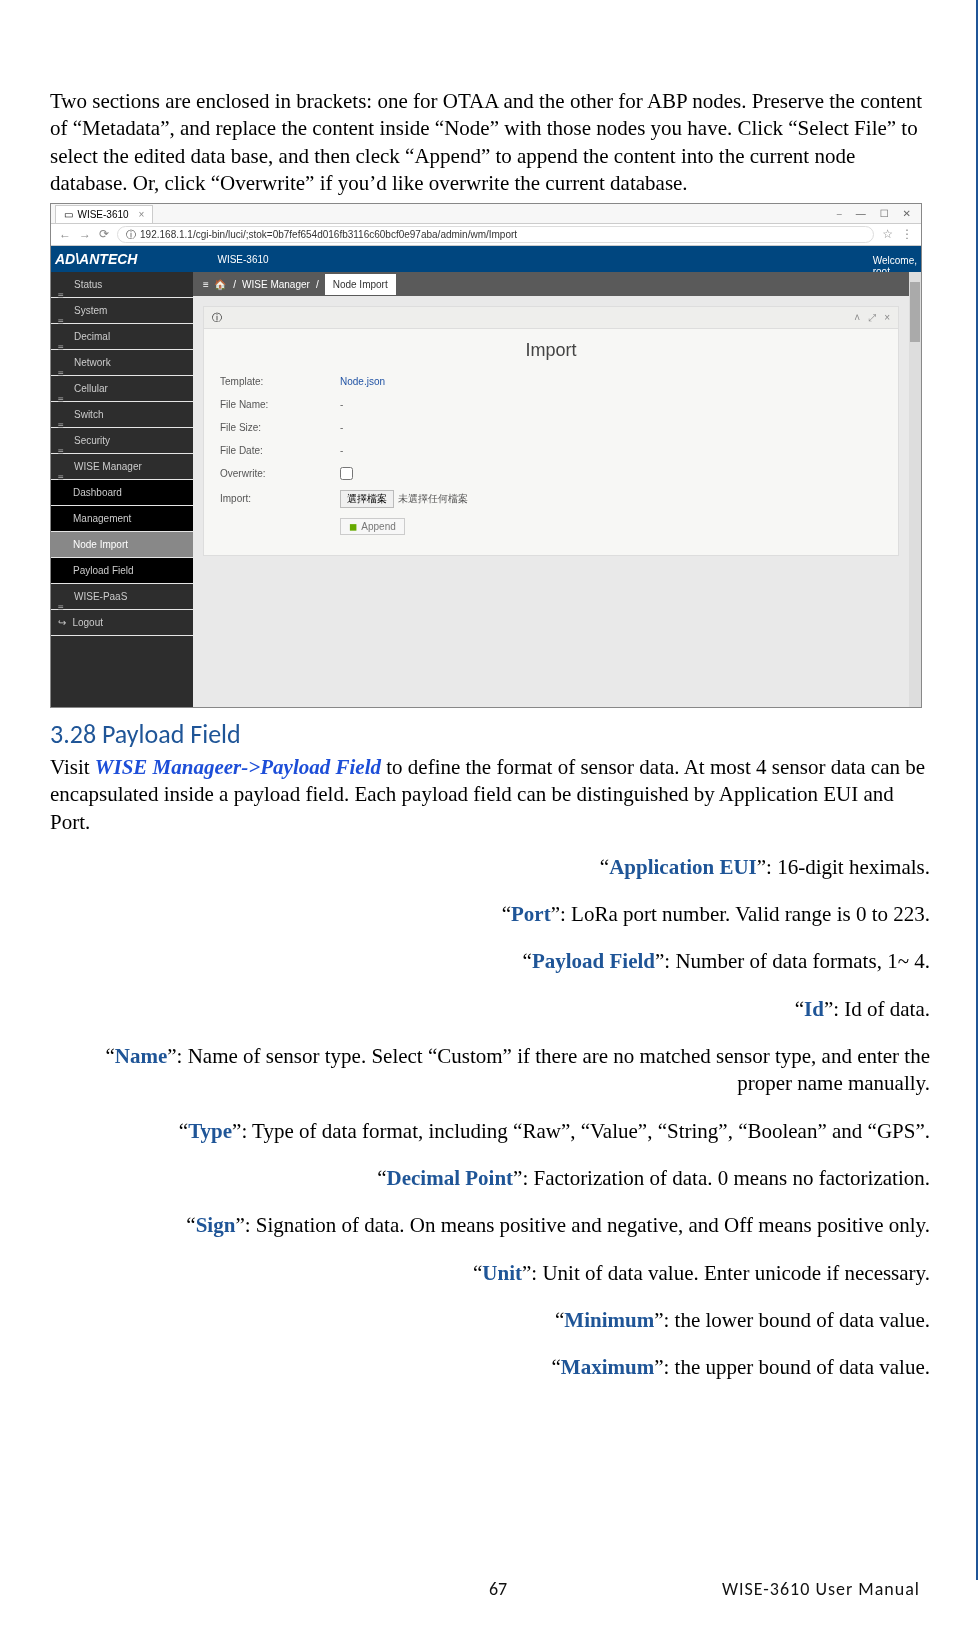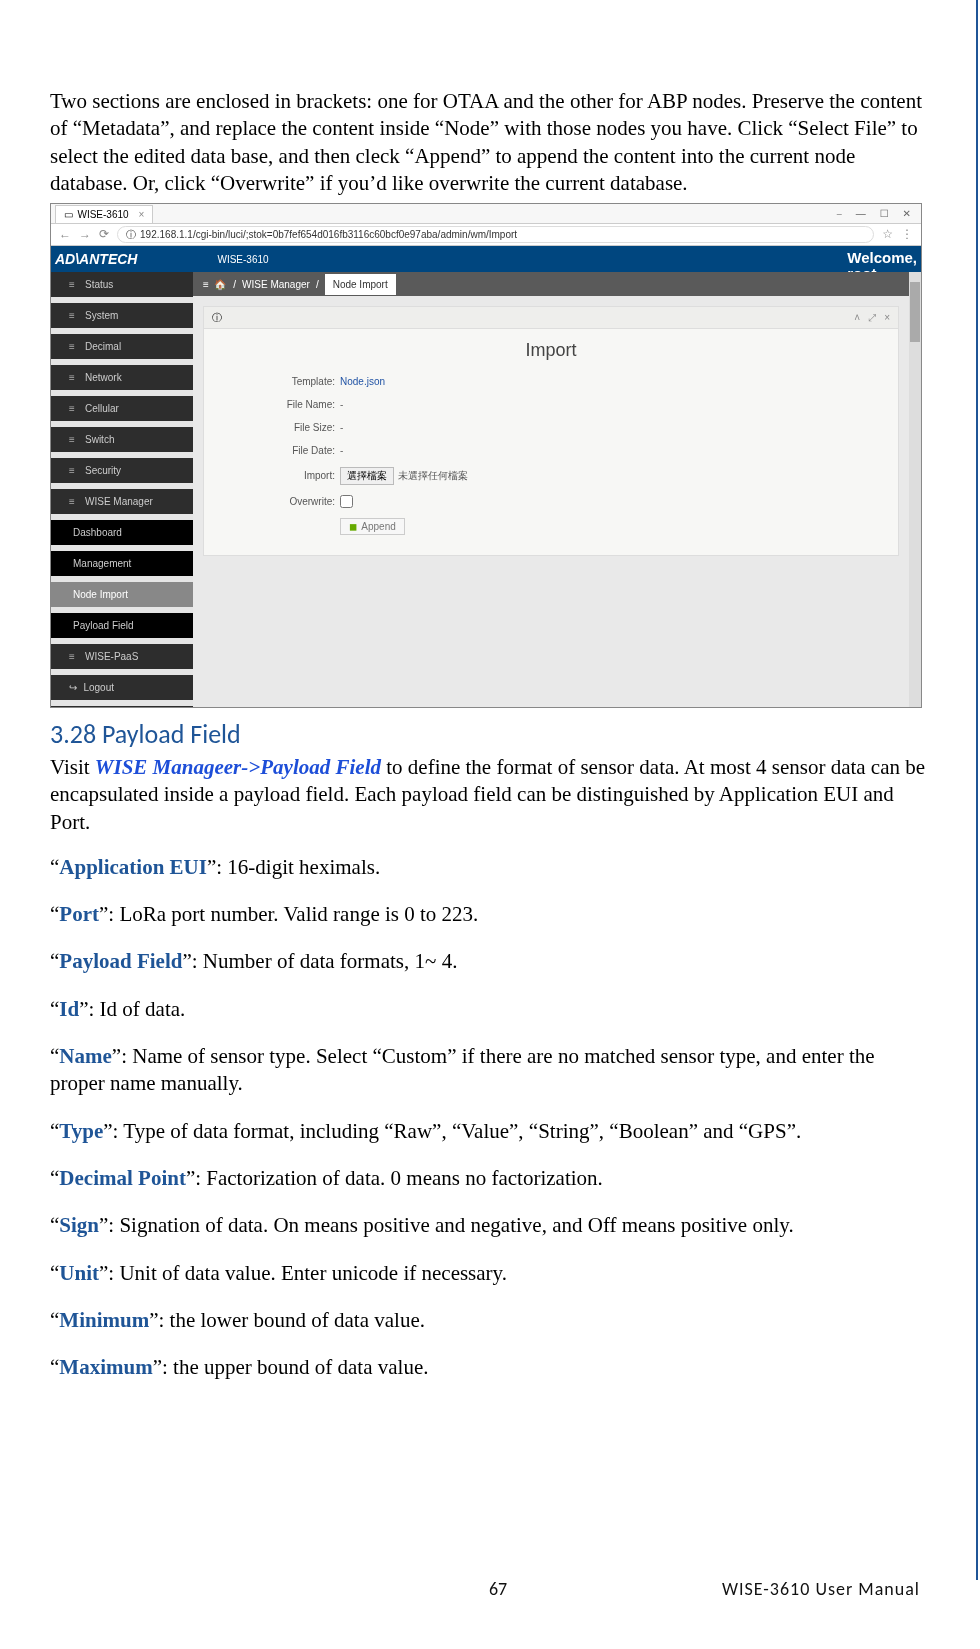--- a/index.html
+++ b/index.html
@@ -75,33 +75,33 @@
     background: #00467f;
     color: #fff;
     display: flex;
     align-items: center;
     padding: 0 4px;
     font-weight: bold;
     font-style: italic;
     font-size: 14px;
   }
   .ss-header-title { font-style: normal; font-weight: normal; font-size: 10px; margin-left: 80px; }
-  .ss-header-right { margin-left: auto; font-size: 15px; font-style: normal; font-weight: bold; line-height: 1.1; margin-top: 14px; }
+  .ss-header-right { margin-left: auto; font-size: 10px; font-style: normal; font-weight: normal; line-height: 1.1; margin-top: 14px; }
   .ss-main { flex: 1; display: flex; }
   .ss-sidebar {
     width: 142px;
     background: #2d2d2d;
     color: #ccc;
     font-size: 10px;
   }
   .ss-sideitem {
-    padding: 6px 18px;
-    border-bottom: 6px solid #e5e5e5;
-    display: flex;
-    align-items: flex-start;
+    padding: 6px 7px;
+    border-bottom: 1px solid #e5e5e5;
+    display: flex;
+    align-items: flex-end;
     gap: 6px;
   }
   .ss-sideitem.sub { padding-left: 22px; background: #000000; }
   .ss-sideitem.active { background: #888; color: #fff; }
   .ss-sideicon { width: 10px; height: 2px; display: inline-block; }
   .ss-sideicon::before { content: "≡"; color: #aaa; }
   .ss-content { flex: 1; background: #e9e9e9; padding: 0; }
   .ss-breadcrumb {
     height: 24px;
     background: #5a5a5a;
@@ -123,21 +123,21 @@
     background: #eeeeec;
     border-bottom: 1px solid #ddd;
     display: flex;
     align-items: center;
     padding: 0 8px;
   }
   .ss-panel-head-icons { margin-left: auto; display: flex; gap: 8px; color: #888; }
   .ss-panel-body { padding: 10px 16px; }
   .ss-import-title { font-size: 18px; color: #444; margin-bottom: 12px; text-align: center; }
   .ss-form-row { display: flex; align-items: center; margin-bottom: 10px; font-size: 10px; }
-  .ss-form-label { width: 120px; text-align: right; padding-right: 5px; color: #555; }
+  .ss-form-label { width: 120px; text-align: left; padding-right: 5px; color: #555; }
   .ss-form-value { color: #2254a5; }
   .ss-form-value.plain { color: #666; }
   .ss-file-btn {
     border: 1px solid #bbb;
     background: #f0f0f0;
     padding: 1px 6px;
     font-size: 10px;
   }
   .ss-file-txt { margin-left: 4px; font-size: 10px; color: #555; }
   .ss-append-btn {
@@ -157,21 +157,21 @@
   .section-heading {
     font-family: Calibri, Arial, sans-serif;
     color: #1f5597;
     font-size: 26px;
     font-weight: normal;
     margin-top: 6px;
     margin-bottom: 2px;
   }
   .blue-bold-italic { color: #1d4ed8; font-weight: bold; font-style: italic; }
   .blue-bold { color: #1f5597; font-weight: bold; }
-  .def-para { margin-top: 20px; }
+  .def-para { margin-top: 20px; text-align: right; }
   .def-para.first { margin-top: 18px; }
   .footer {
     position: absolute;
     bottom: 48px;
     left: 16px;
     right: 0;
     display: flex;
     font-family: Calibri, Arial, sans-serif;
     font-size: 18px;
     color: #111;
@@ -307,27 +307,27 @@
             </div>
             <div class="ss-form-row">
               <div class="ss-form-label">File Size:</div>
               <div class="ss-form-value plain">-</div>
             </div>
             <div class="ss-form-row">
               <div class="ss-form-label">File Date:</div>
               <div class="ss-form-value plain">-</div>
             </div>
             <div class="ss-form-row">
+              <div class="ss-form-label">Overwrite:</div>
+              <input type="checkbox" style="">
+            </div>
+            <div class="ss-form-row">
               <div class="ss-form-label">Import:</div>
               <button class="ss-file-btn">選擇檔案</button>
               <span class="ss-file-txt">未選擇任何檔案</span>
-            </div>
-            <div class="ss-form-row">
-              <div class="ss-form-label">Overwrite:</div>
-              <input type="checkbox" style="">
             </div>
             <div class="ss-form-row">
               <div class="ss-form-label"></div>
               <button class="ss-append-btn">
                 <span class="ss-append-icon">◼</span>
                 <span>Append</span>
               </button>
             </div>
           </div>
         </div>

